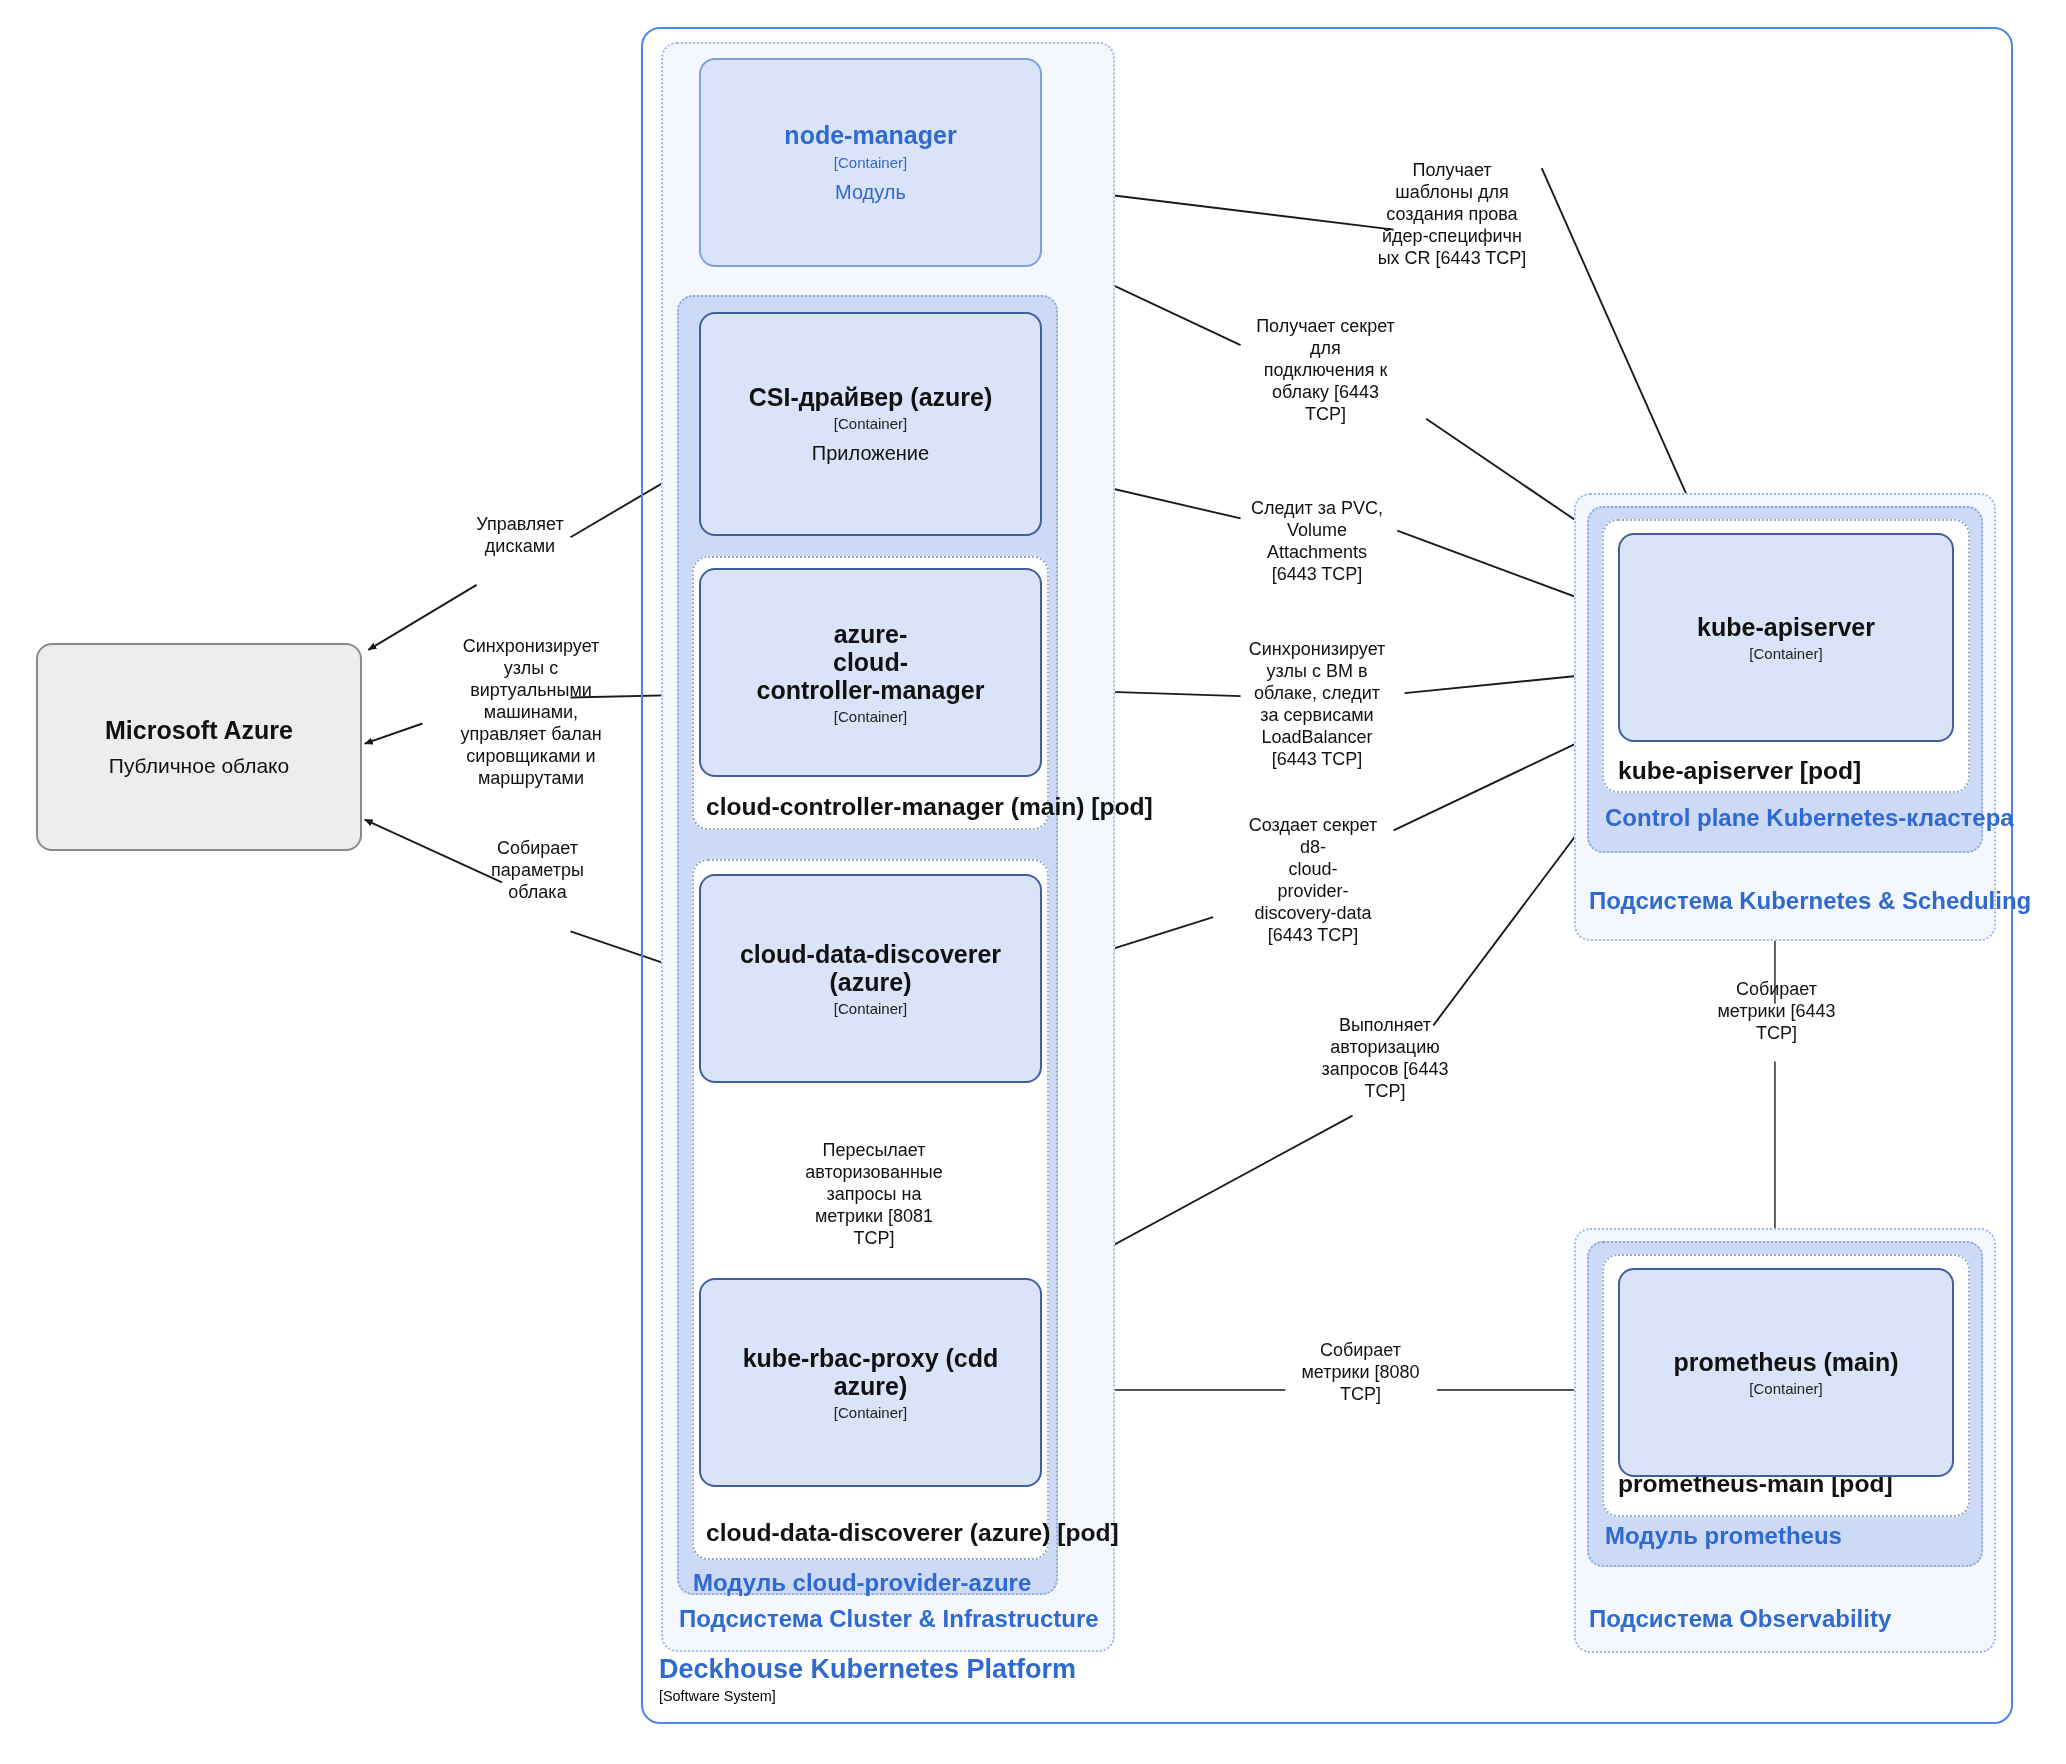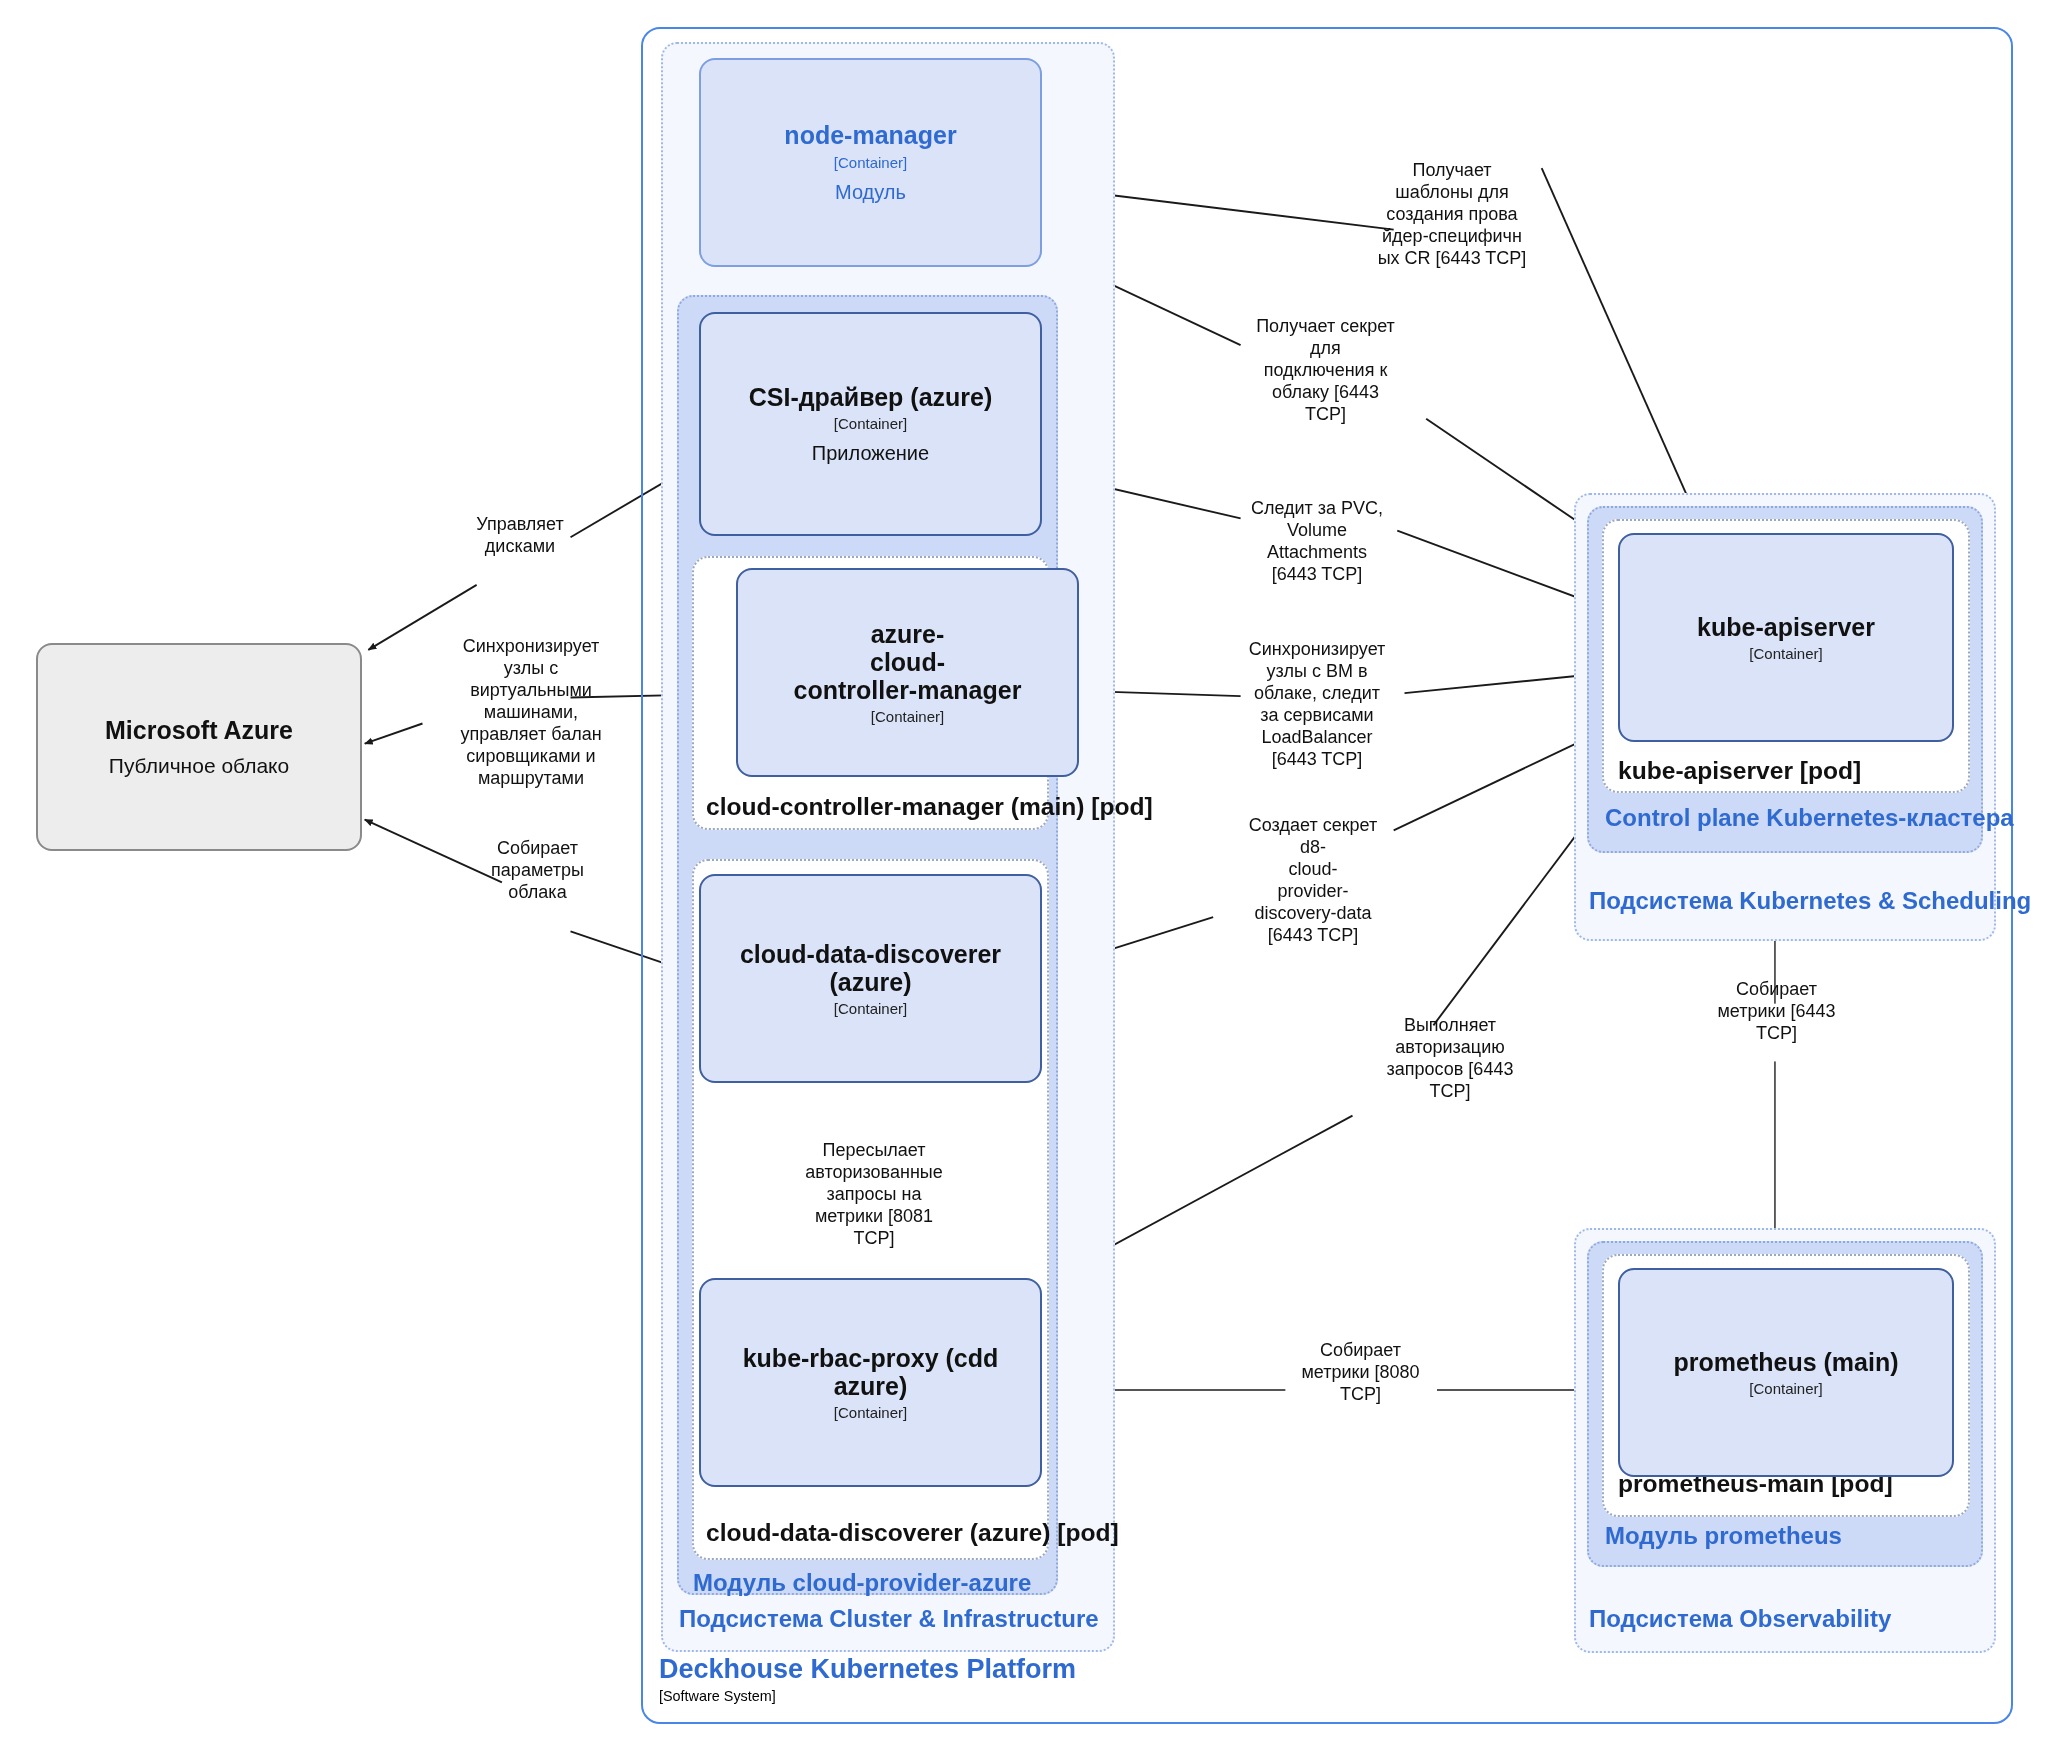--- a/index.html
+++ b/index.html
@@ -140,21 +140,21 @@
 
   <div class="box node" style="left:699px;top:312px;width:343px;height:224px;">
     <div class="node-title">CSI-драйвер (azure)</div>
     <div class="node-tech">[Container]</div>
     <div class="node-desc">Приложение</div>
   </div>
 
   <div class="box pod" style="left:692px;top:556px;width:357px;height:274px;"></div>
   <div class="cap cap-pod" style="left:706px;top:793px;">cloud-controller-manager (main) [pod]</div>
 
-  <div class="box node" style="left:736px;top:568px;width:343px;height:209px;">
+  <div class="box node" style="left:699px;top:568px;width:343px;height:209px;">
     <div class="node-title" style="white-space:pre-line;">azure-
 cloud-
 controller-manager</div>
     <div class="node-tech">[Container]</div>
   </div>
 
   <div class="box pod" style="left:692px;top:859px;width:357px;height:701px;"></div>
   <div class="cap cap-pod" style="left:706px;top:1519px;">cloud-data-discoverer (azure) [pod]</div>
 
   <div class="box node" style="left:699px;top:874px;width:343px;height:209px;">
@@ -226,21 +226,21 @@
 LoadBalancer
 [6443 TCP]</div>
 
   <div class="elabel" style="left:1228px;top:815px;width:170px;">Создает секрет
 d8-
 cloud-
 provider-
 discovery-data
 [6443 TCP]</div>
 
-  <div class="elabel" style="left:1367px;top:1015px;width:166px;">Выполняет
+  <div class="elabel" style="left:1302px;top:1015px;width:166px;">Выполняет
 авторизацию
 запросов [6443
 TCP]</div>
 
   <div class="elabel" style="left:448px;top:514px;width:144px;">Управляет
 дисками</div>
 
   <div class="elabel" style="left:448px;top:636px;width:166px;">Синхронизирует
 узлы с
 виртуальными

